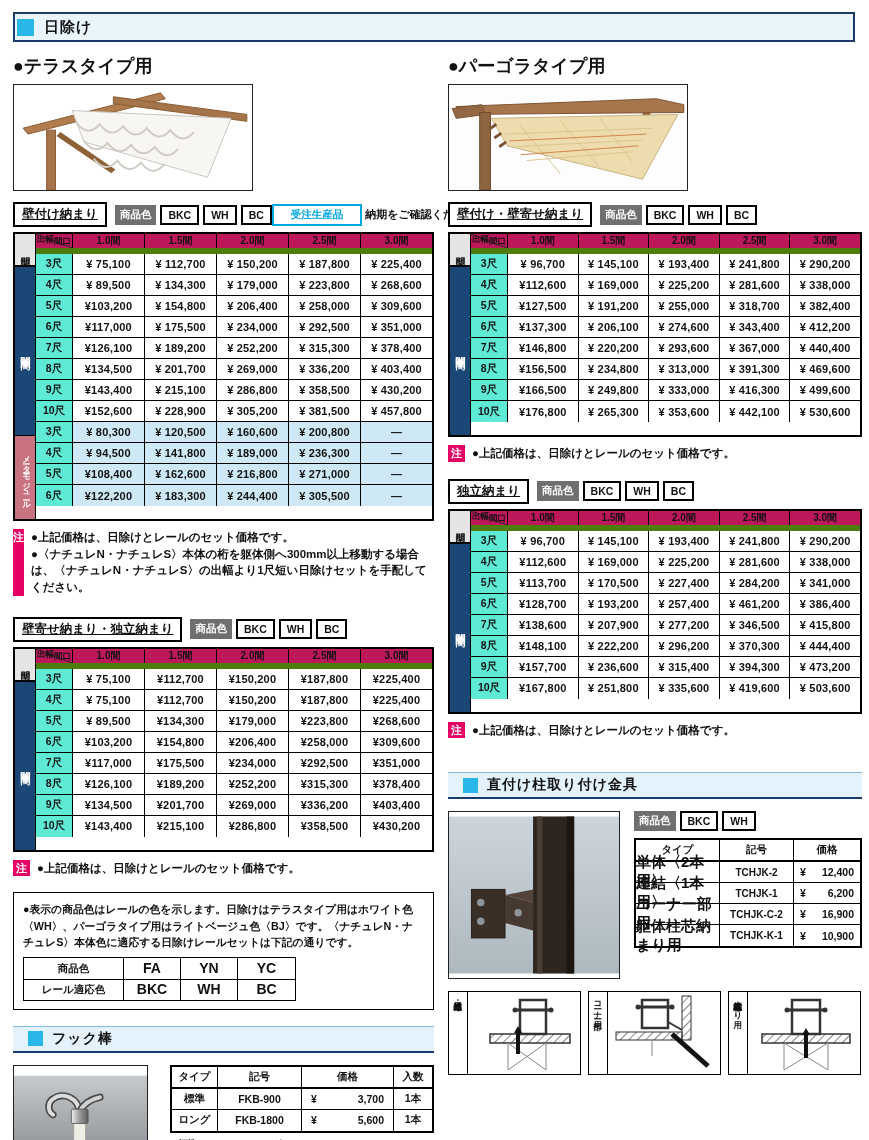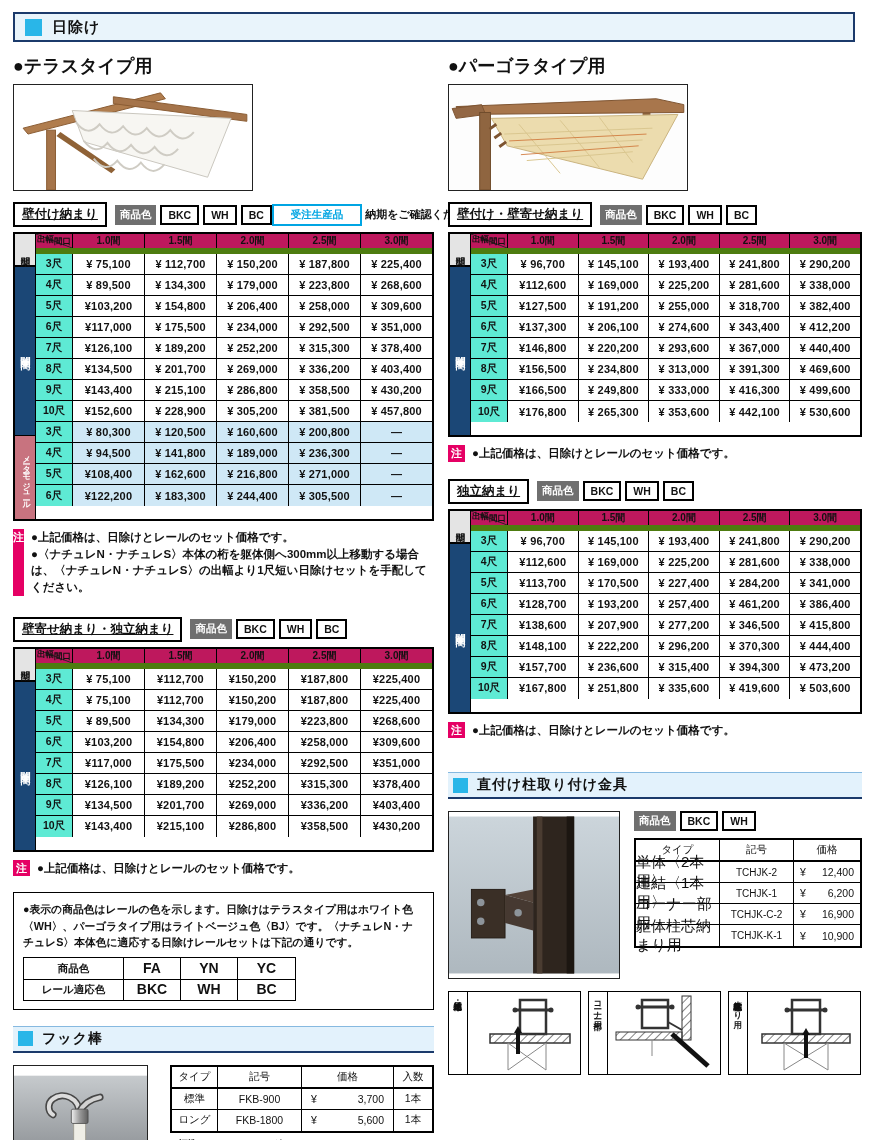--- a/index.html
+++ b/index.html
@@ -1,18 +1,18 @@
 <!DOCTYPE html>
 <html><head>
 <meta charset="utf-8">
 <style>
 *{margin:0;padding:0;box-sizing:border-box}
 body{font-family:"Liberation Sans","DejaVu Sans",sans-serif;background:#fff;color:#111}
 .page{position:relative;width:869px;height:1140px;background:#fff;overflow:hidden}
-.titlebar{position:absolute;left:13px;top:12px;width:842px;height:30px;background:#e9f4fb;border:2px solid #1b3a6b;display:flex;align-items:center;padding-left:10px}
+.titlebar{position:absolute;left:13px;top:12px;width:842px;height:30px;background:#e9f4fb;border:2px solid #1b3a6b;display:flex;align-items:center;padding-left:2px}
 .sq17{width:17px;height:17px;background:#29b6e8;flex:0 0 auto}
 .title-text{font-size:15px;font-weight:bold;margin-left:10px;letter-spacing:1px}
 .col{position:absolute;top:52px}
 .col-left{left:13px;width:421px}
 .col-right{left:448px;width:414px}
 .heading{font-size:18px;font-weight:bold;margin:2px 0 6px}
 .photo{display:block;border:1.5px solid #222;background:#fff}
 .secrow{display:flex;align-items:center;margin:10px 0 4px;height:27px}
 .lbox{border:2px solid #000;padding:2px 7px;font-size:12.5px;font-weight:bold;text-decoration:underline;white-space:nowrap;background:#fff}
 .clabel{background:#6f6f6f;color:#fff;font-size:10.5px;font-weight:bold;padding:3px 5px;margin-left:8px;white-space:nowrap}
@@ -53,29 +53,29 @@
 .ntext p{margin:0}
 
 .infobox{border:1.5px solid #000;margin-top:16px;padding:8px 9px;font-size:10.8px;font-weight:bold;line-height:1.5}
 .itable{display:inline-block;border:1.5px solid #000;margin-top:7px}
 .itrow{display:flex;height:21px}
 .itrow+.itrow{border-top:1px solid #000}
 .ith{width:100px;display:flex;align-items:center;justify-content:center;font-size:10.5px;font-weight:bold;border-right:1px solid #000}
 .itc{width:57px;display:flex;align-items:center;justify-content:center;font-size:14px;font-weight:bold;border-right:1px solid #000}
 .itc:last-child{border-right:none}
 
-.secbar{display:flex;align-items:center;background:#e3f2fc;border-top:1px solid #86b9e0;border-bottom:2.5px solid #1b3a6b;height:27px;padding-left:5px;margin-top:16px}
+.secbar{display:flex;align-items:center;background:#e3f2fc;border-top:1px solid #86b9e0;border-bottom:2.5px solid #1b3a6b;height:27px;padding-left:15px;margin-top:16px}
 .sq15{width:15px;height:15px;background:#29b6e8;flex:0 0 auto}
 .secbar .t{font-size:14px;font-weight:bold;margin-left:9px;letter-spacing:1px}
 
 .stable{border:2px solid #000;display:inline-block;background:#fff}
 .strow{display:flex;height:21px;border-bottom:1px solid #000}
 .strow.sth{height:22px;border-bottom:2px solid #000}
 .stbody .strow:last-child{border-bottom:none}
-.scell{display:flex;align-items:center;justify-content:center;font-size:10.5px;font-weight:normal;border-right:1px solid #000}
+.scell{display:flex;align-items:center;justify-content:center;font-size:10.5px;font-weight:bold;border-right:1px solid #000}
 .scell:last-child{border-right:none}
 .hc1{width:46px}.hc2{width:84px}.hc3{width:92px}.hc4{width:38px}
 .hc3.v{justify-content:space-between;padding:0 9px}
 .bc1{width:84px;font-size:15px}.bc2{width:74px;font-size:10px}.bc3{width:66px}
 .bc3.v{justify-content:space-between;padding:0 6px;font-size:10.5px}
 .hookrow{display:flex;margin-top:12px}
 .hookright{margin-left:22px}
 .hfoot{font-size:9.5px;font-weight:bold;margin-top:5px}
 .bracketrow{display:flex;margin-top:12px}
 .bright{margin-left:14px}

